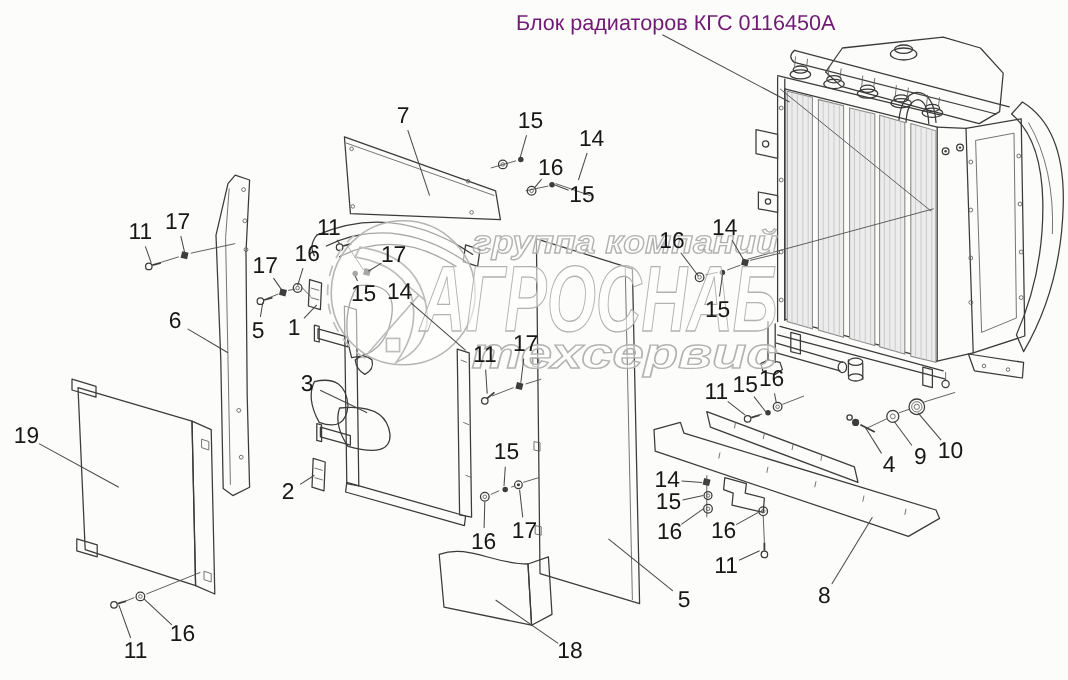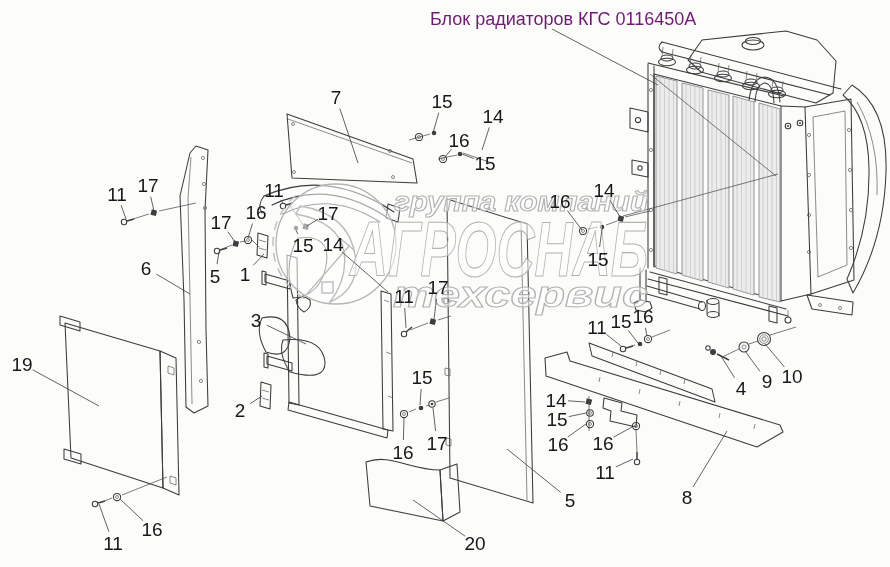--- a/index.html
+++ b/index.html
@@ -387,18 +387,18 @@
       <div class="callout" style="left: 422px; top: 377px;">15</div>
       <div class="callout" style="left: 437px; top: 443px;">17</div>
       <div class="callout" style="left: 403px; top: 452px;">16</div>
       <div class="callout" style="left: 556px; top: 400px;">14</div>
       <div class="callout" style="left: 557px; top: 419px;">15</div>
       <div class="callout" style="left: 558px; top: 444px;">16</div>
       <div class="callout" style="left: 603px; top: 443px;">16</div>
       <div class="callout" style="left: 605px; top: 472px;">11</div>
       <div class="callout" style="left: 570px; top: 500px;">5</div>
       <div class="callout" style="left: 687px; top: 497px;">8</div>
-      <div class="callout" style="left: 475px; top: 543px;">20</div>
+      <div class="callout" style="left: 475px; top: 543px;">18</div>
       <div class="callout" style="left: 152px; top: 529px;">16</div>
       <div class="callout" style="left: 113px; top: 543px;">11</div>
     </div>
 
 </div>
 
 </body></html>

